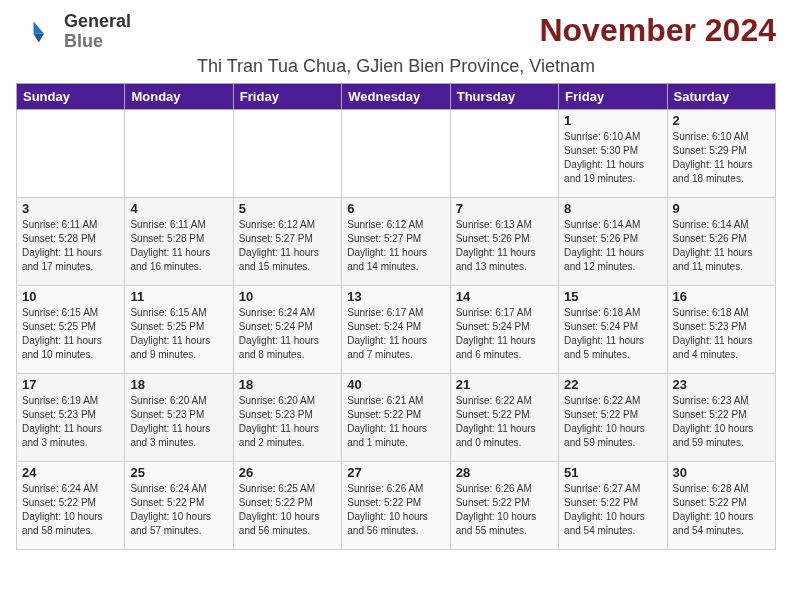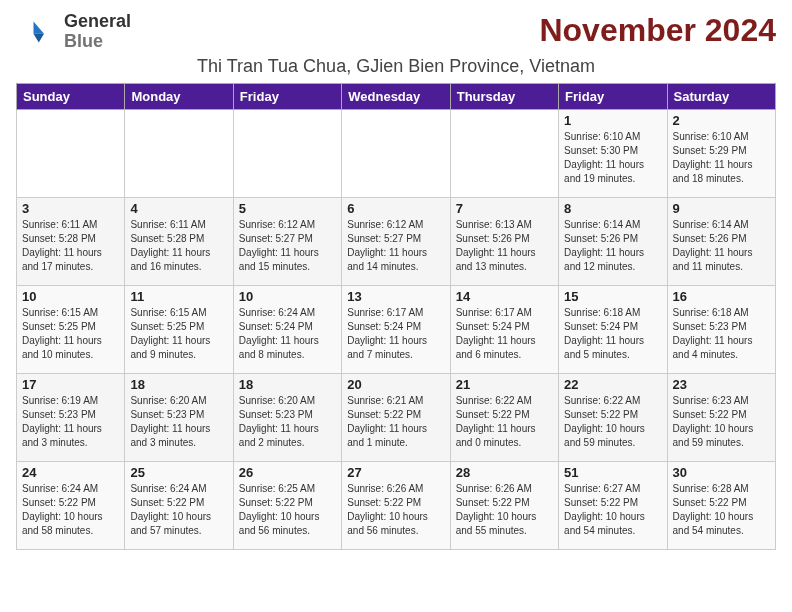--- a/index.html
+++ b/index.html
@@ -245,21 +245,21 @@
 Sunset: 5:23 PM
 Daylight: 11 hours and 3 minutes.</div>
           </td>
           <td>
             <div class="day-num">18</div>
             <div class="day-info" style="white-space: pre-line;">Sunrise: 6:20 AM
 Sunset: 5:23 PM
 Daylight: 11 hours and 2 minutes.</div>
           </td>
           <td>
-            <div class="day-num">20</div>
+            <div class="day-num">40</div>
             <div class="day-info" style="white-space: pre-line;">Sunrise: 6:21 AM
 Sunset: 5:22 PM
 Daylight: 11 hours and 1 minute.</div>
           </td>
           <td>
             <div class="day-num">21</div>
             <div class="day-info" style="white-space: pre-line;">Sunrise: 6:22 AM
 Sunset: 5:22 PM
 Daylight: 11 hours and 0 minutes.</div>
           </td>

